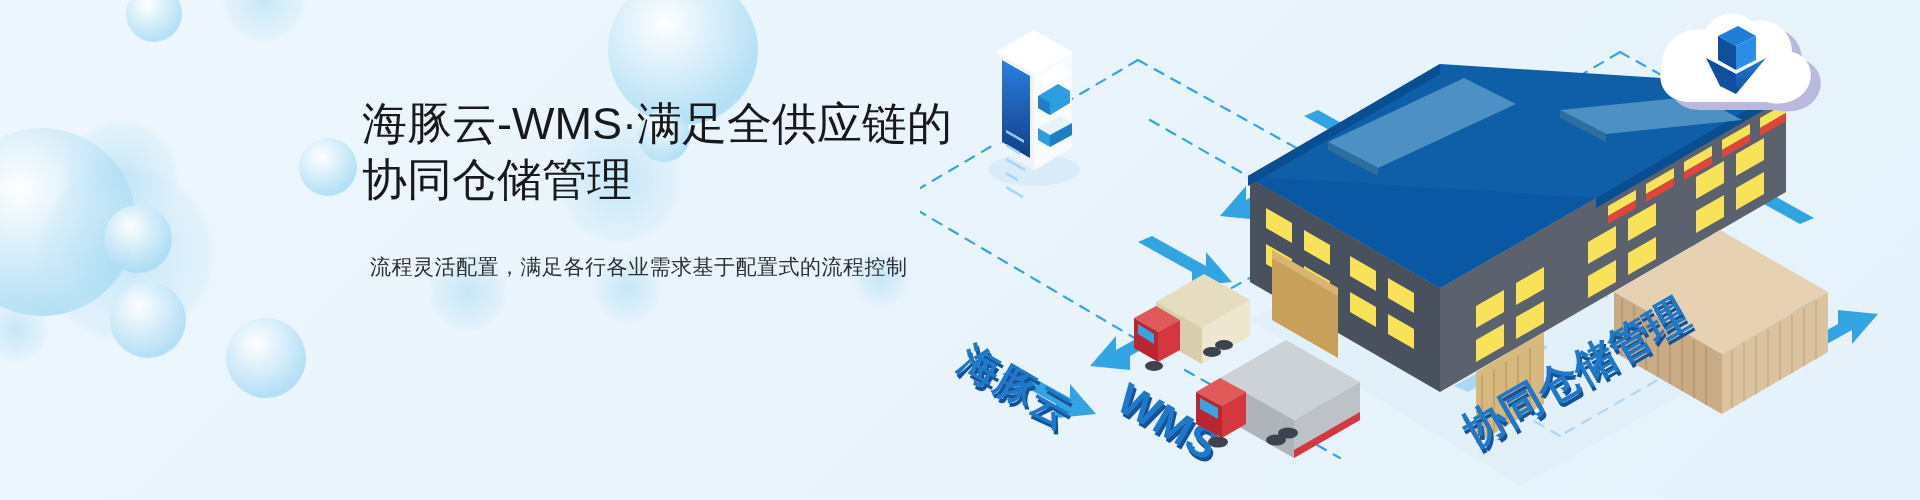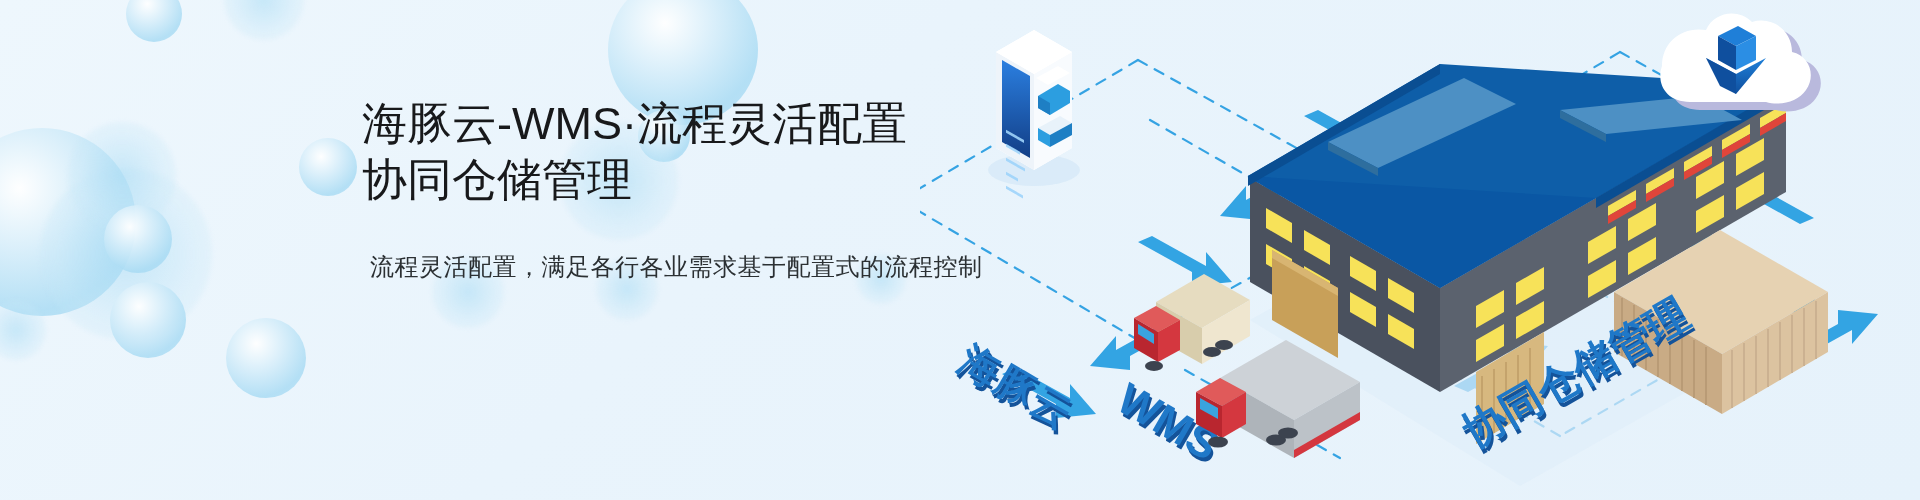--- a/index.html
+++ b/index.html
@@ -46,21 +46,21 @@
     line-height:56px;
     color:#18191b;
     font-weight:400;
     letter-spacing:0px;
     white-space:nowrap;
   }
   #headline .l2{ display:block; }
   #subtitle{
     margin-top:44px;
     margin-left:8px;
-    font-size:24px;
+    font-size:21px;
     line-height:30px;
     color:#2b3033;
     letter-spacing:.5px;
     white-space:nowrap;
   }
 
   
   #art{
     position:absolute;
     right:0; top:0;
@@ -87,21 +87,21 @@
     <div class="bubble solid" style="left:638px;top:110px;width:52px;height:52px;"></div>
     <div class="bubble soft" style="left:560px;top:122px;width:118px;height:118px;"></div>
     <div class="bubble soft" style="left:432px;top:256px;width:72px;height:72px;"></div>
     <div class="bubble soft" style="left:596px;top:258px;width:62px;height:62px;"></div>
     <div class="bubble soft" style="left:856px;top:254px;width:50px;height:50px;"></div>
     <div class="bubble soft" style="left:224px;top:-40px;width:80px;height:80px;"></div>
   </div>
 
   <div id="text-block">
     <h1 id="headline">
-      <span class="l1">海豚云-WMS·流程灵活配置</span>
+      <span class="l1">海豚云-WMS·满足全供应链的</span>
       <span class="l2">协同仓储管理</span>
     </h1>
     <p id="subtitle">流程灵活配置，满足各行各业需求基于配置式的流程控制</p>
   </div>
 
   <div id="art">
     <svg viewBox="0 0 1000 500" xmlns="http://www.w3.org/2000/svg">
       <defs>
         <linearGradient id="gServer" x1="0" y1="0" x2="0" y2="1">
           <stop offset="0%" stop-color="#2b7fe0"></stop>

